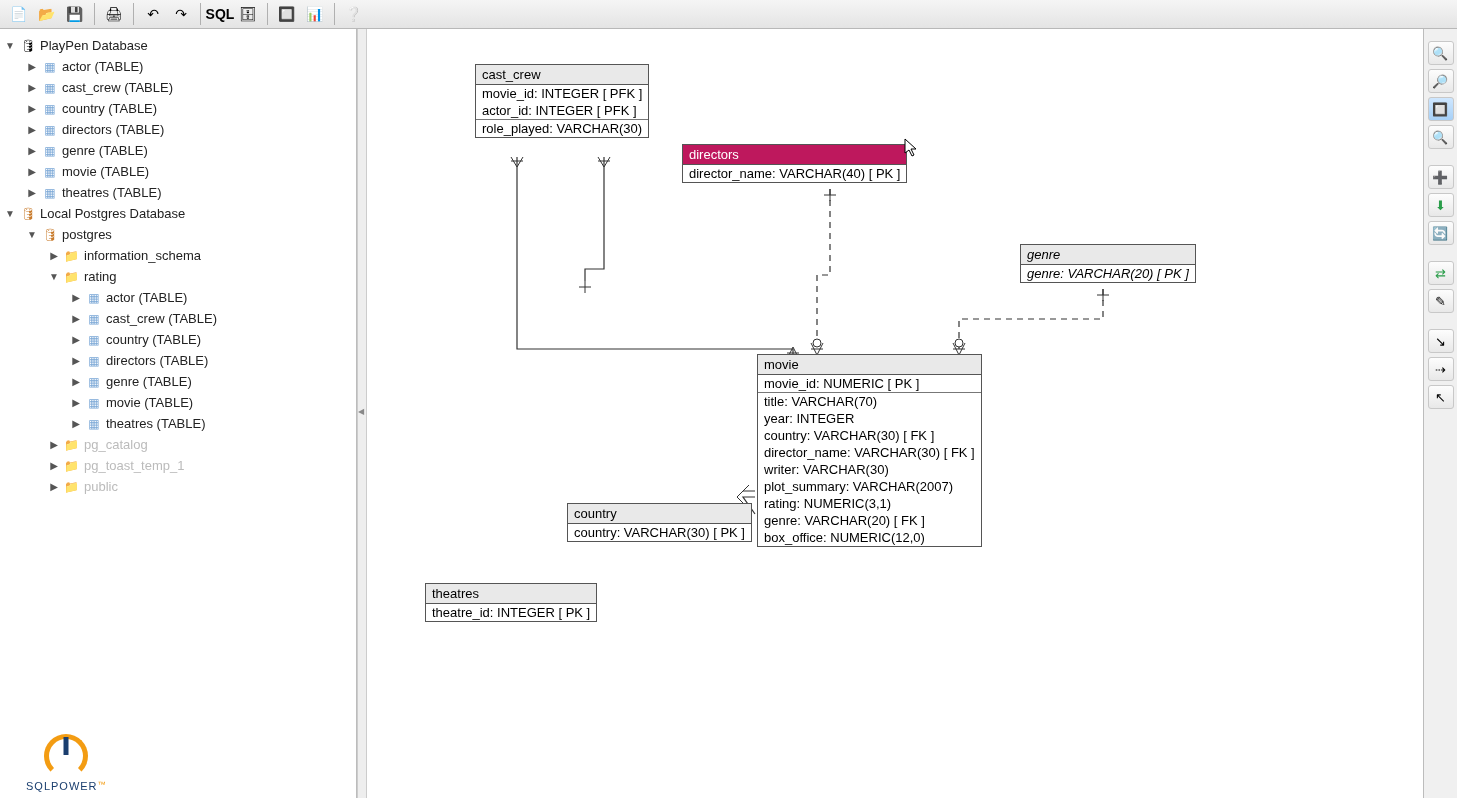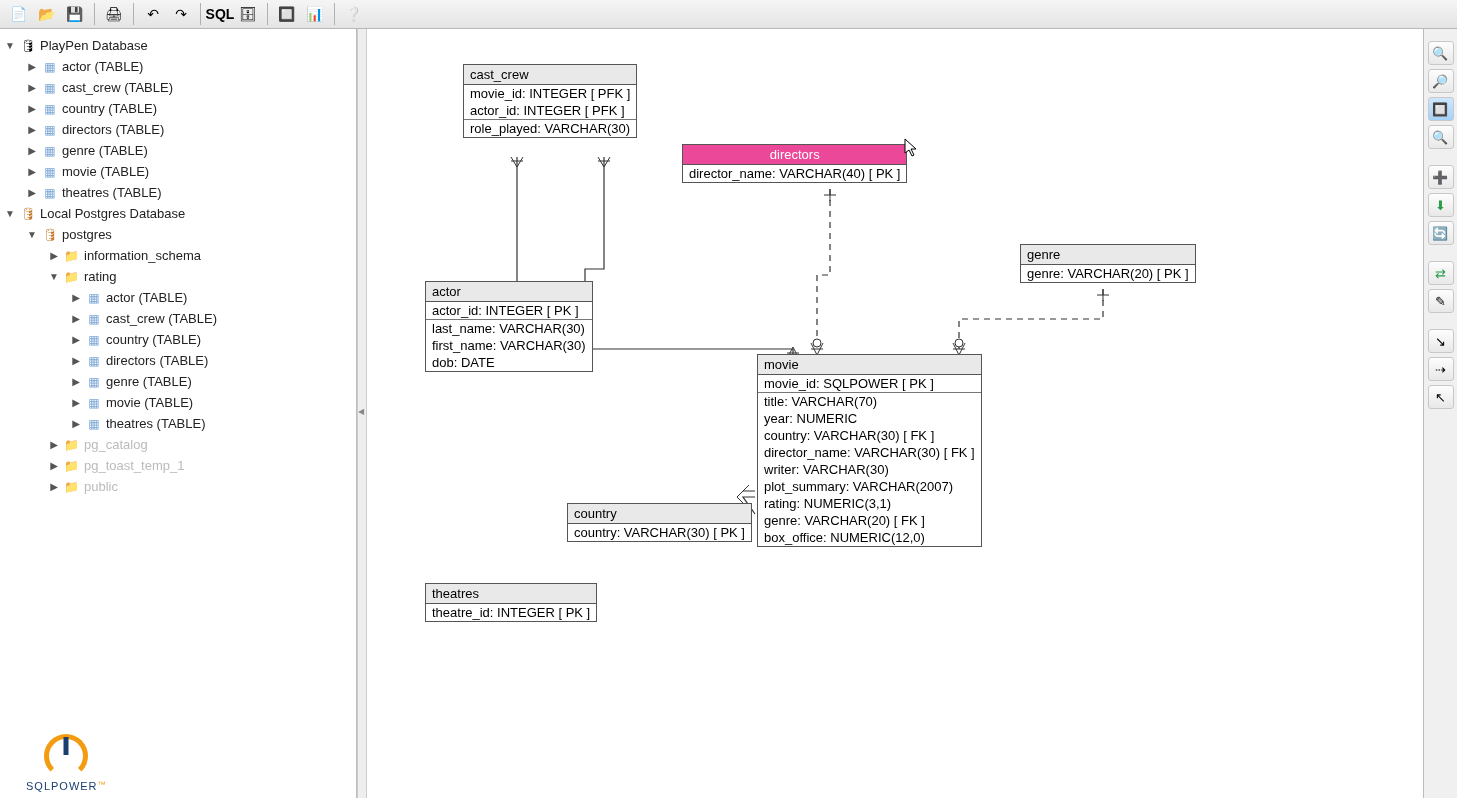--- a/index.html
+++ b/index.html
@@ -67,21 +67,21 @@
   overflow:hidden;
 }
 .canvas { position:absolute; inset:0; }
 .erd-table {
   position:absolute;
   background:#fff;
   border:1px solid #555;
   font-size:13px;
   box-shadow: 0 0 0 0 transparent;
 }
-.erd-table.selected .erd-title { background:#ec4899; color:#fff;text-align:center; }
+.erd-table.selected .erd-title { background:#be185d; color:#fff; }
 .erd-title {
   background:#e9e9e9;
   border-bottom:1px solid #555;
   padding:2px 6px;
   font-weight:normal;
 }
 .erd-section { border-bottom:1px solid #777; }
 .erd-section:last-child { border-bottom:none; }
 .erd-col { padding:1px 6px; white-space:nowrap; }
 .right-tools {
@@ -293,65 +293,54 @@
         <circle cx="450" cy="314" r="4" stroke="#333" fill="#fff"></circle>
         <path d="M 444 320 L 456 320 M 450 326 L 444 314 M 450 326 L 456 314" stroke="#333" fill="none"></path>
         <circle cx="592" cy="314" r="4" stroke="#333" fill="#fff"></circle>
         <path d="M 586 320 L 598 320 M 592 326 L 586 314 M 592 326 L 598 314" stroke="#333" fill="none"></path>
         <path d="M 457 166 L 469 166 M 463 160 L 463 172" stroke="#333" fill="none"></path>
         <path d="M 730 266 L 742 266 M 736 260 L 736 272" stroke="#333" fill="none"></path>
         <path d="M 212 258 L 224 258 M 218 252 L 218 264" stroke="#333" fill="none"></path>
         <path d="M 376 462 L 388 462 M 370 468 L 382 456 M 370 468 L 382 480" stroke="#333" fill="none"></path>
       </svg>
 
-      <div class="erd-table" style="left:96px; top:35px;">
+      <div class="erd-table" style="left:108px; top:35px;">
         <div class="erd-title">cast_crew</div>
         <div class="erd-section" id="cc-pk">
             <div class="erd-col">movie_id: INTEGER  [ PFK ]</div>
             <div class="erd-col">actor_id: INTEGER  [ PFK ]</div>
           </div>
         <div class="erd-section" id="cc-cols">
             <div class="erd-col">role_played: VARCHAR(30)</div>
           </div>
       </div>
 
       <div class="erd-table selected" style="left:315px; top:115px;">
         <div class="erd-title">directors</div>
         <div class="erd-section" id="dir-pk">
             <div class="erd-col">director_name: VARCHAR(40)  [ PK ]</div>
           </div>
       </div>
 
-      <div class="erd-table" style="left:58px; top:252px;">
-        <div class="erd-title">actor</div>
-        <div class="erd-section" id="act-pk">
-            <div class="erd-col">actor_id: INTEGER  [ PK ]</div>
-          </div>
-        <div class="erd-section" id="act-cols">
-            <div class="erd-col">last_name: VARCHAR(30)</div>
-            <div class="erd-col">first_name: VARCHAR(30)</div>
-            <div class="erd-col">dob: DATE</div>
-          </div>
-      </div>
-
-      <div class="erd-table" style="left:653px; top:215px;">
+
+      <div class="erd-table" style="left:653px; top:215px;font-style:italic;">
         <div class="erd-title">genre</div>
         <div class="erd-section" id="gen-pk">
             <div class="erd-col">genre: VARCHAR(20)  [ PK ]</div>
           </div>
       </div>
 
       <div class="erd-table" style="left:390px; top:325px;">
         <div class="erd-title">movie</div>
         <div class="erd-section" id="mov-pk">
-            <div class="erd-col">movie_id: SQLPOWER  [ PK ]</div>
+            <div class="erd-col">movie_id: NUMERIC  [ PK ]</div>
           </div>
         <div class="erd-section" id="mov-cols">
             <div class="erd-col">title: VARCHAR(70)</div>
-            <div class="erd-col">year: NUMERIC</div>
+            <div class="erd-col">year: INTEGER</div>
             <div class="erd-col">country: VARCHAR(30)  [ FK ]</div>
             <div class="erd-col">director_name: VARCHAR(30)  [ FK ]</div>
             <div class="erd-col">writer: VARCHAR(30)</div>
             <div class="erd-col">plot_summary: VARCHAR(2007)</div>
             <div class="erd-col">rating: NUMERIC(3,1)</div>
             <div class="erd-col">genre: VARCHAR(20)  [ FK ]</div>
             <div class="erd-col">box_office: NUMERIC(12,0)</div>
           </div>
       </div>
 

